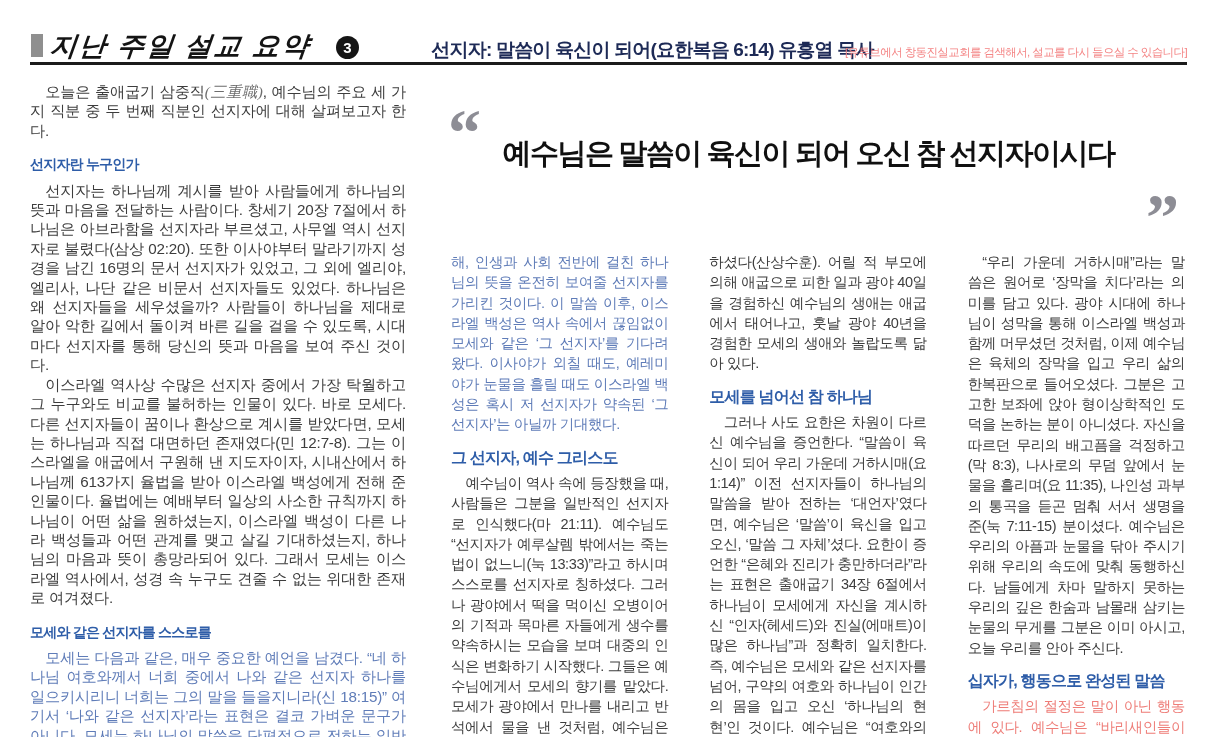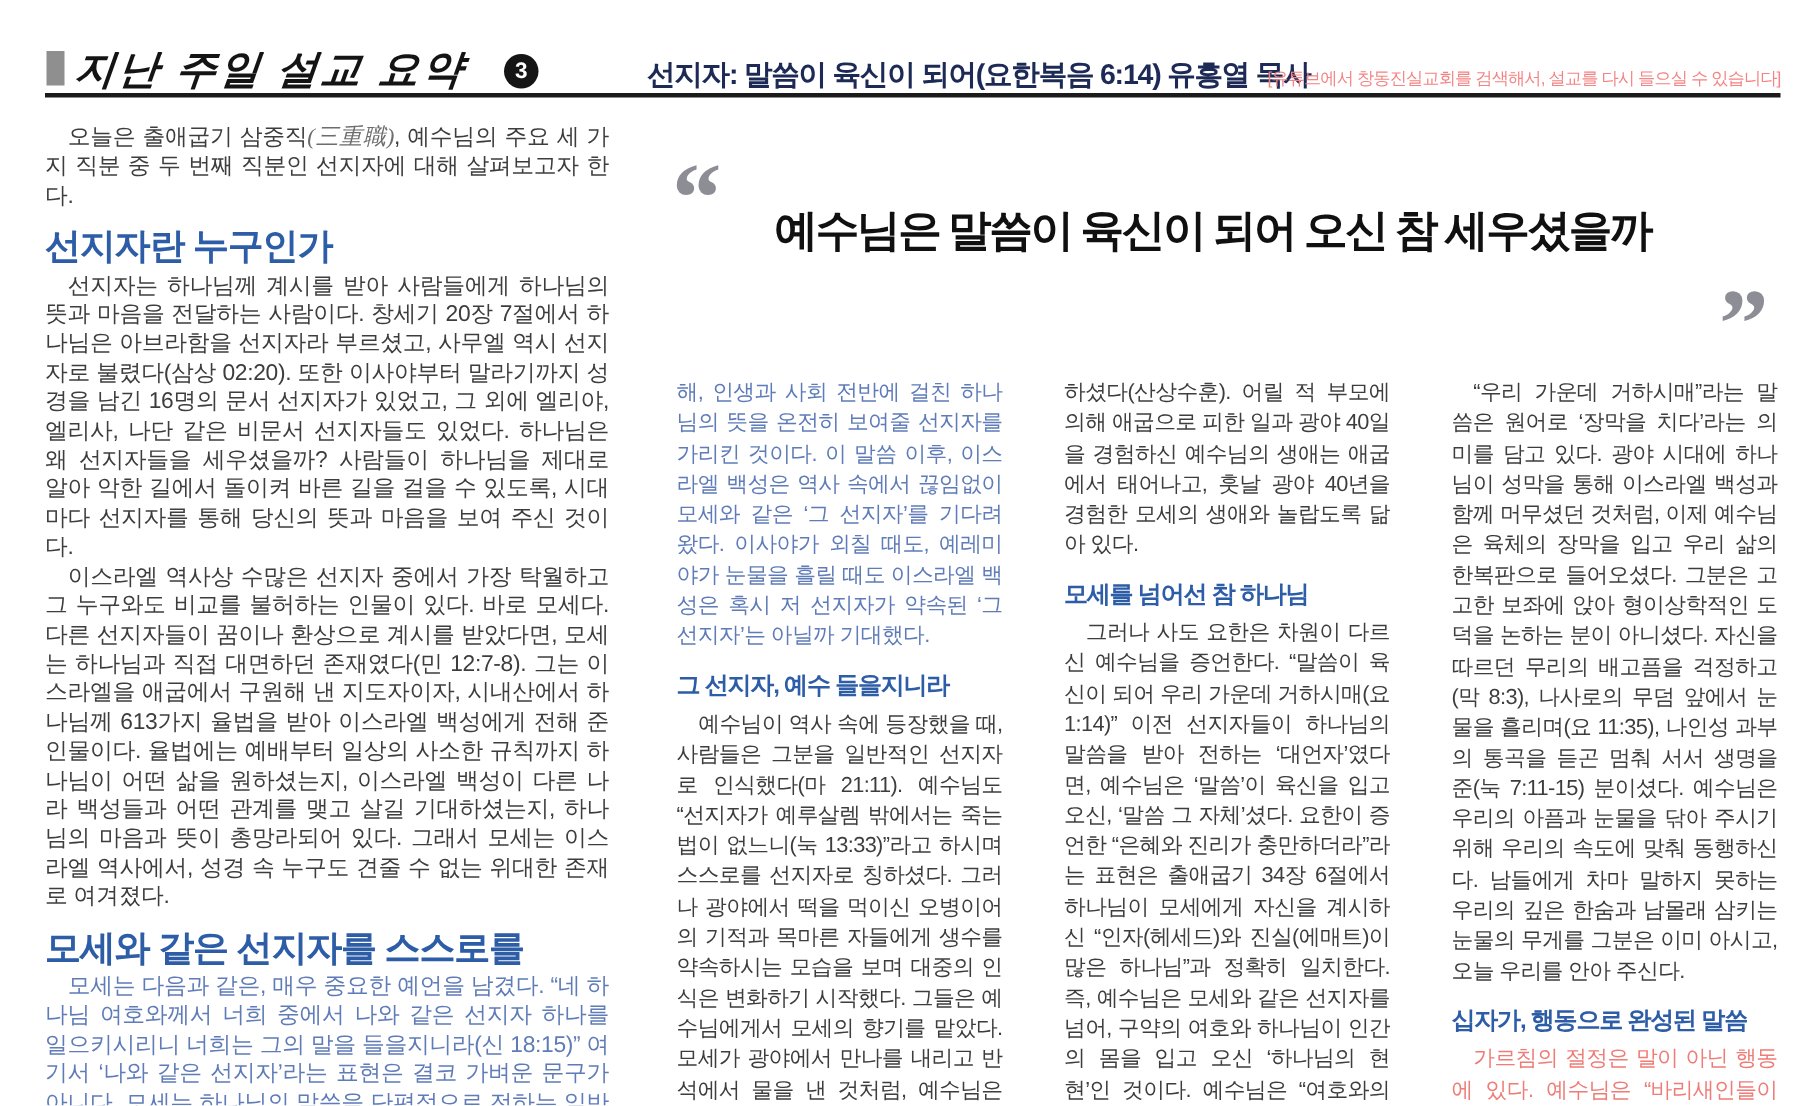--- a/index.html
+++ b/index.html
@@ -31,21 +31,21 @@
   .content{position:absolute;left:30px;right:24px;top:82px;bottom:0;display:flex;gap:26px;}
   .col-main{width:376px;flex:none;font-size:15.2px;line-height:19.4px;
     text-align:justify;word-break:break-all;letter-spacing:-0.2px;}
   .right-region{flex:1;display:flex;flex-direction:column;min-width:0;}
   .cols3{display:flex;gap:22px;flex:1;min-height:0;}
   .col{flex:1;min-width:0;font-size:14.5px;line-height:20.3px;
     text-align:justify;word-break:break-all;letter-spacing:-0.4px;margin-left:19px;}
   p{margin:0;}
   .indent{text-indent:1em;}
   .sec-h{color:#2e5da8;font-weight:bold;letter-spacing:-0.8px;margin:15px 0 6px 0;}
-  .col-main .sec-h{font-size:24px;}
+  .col-main .sec-h{font-size:14px;}
   .col .sec-h{font-size:16px;margin:13px 0 5px 0;}
   .blue-text{color:#5f7cb8;}
   .red-text{color:#ee7d78;}
   .hanja{font-family:"Liberation Serif","DejaVu Serif",serif;color:#6d6d6d;font-style:italic;}
   
   .quote-block{position:relative;height:170px;flex:none;}
   .quote-open,.quote-close{
     position:absolute;font-family:"Liberation Serif","DejaVu Serif",serif;
     font-size:66px;line-height:1;color:#8d8d95;font-weight:bold;
   }
@@ -77,29 +77,29 @@
       <p class="indent">선지자는 하나님께 계시를 받아 사람들에게 하나님의 뜻과 마음을 전달하는 사람이다. 창세기 20장 7절에서 하나님은 아브라함을 선지자라 부르셨고, 사무엘 역시 선지자로 불렸다(삼상 02:20). 또한 이사야부터 말라기까지 성경을 남긴 16명의 문서 선지자가 있었고, 그 외에 엘리야, 엘리사, 나단 같은 비문서 선지자들도 있었다. 하나님은 왜 선지자들을 세우셨을까? 사람들이 하나님을 제대로 알아 악한 길에서 돌이켜 바른 길을 걸을 수 있도록, 시대마다 선지자를 통해 당신의 뜻과 마음을 보여 주신 것이다.</p>
       <p class="indent">이스라엘 역사상 수많은 선지자 중에서 가장 탁월하고 그 누구와도 비교를 불허하는 인물이 있다. 바로 모세다. 다른 선지자들이 꿈이나 환상으로 계시를 받았다면, 모세는 하나님과 직접 대면하던 존재였다(민 12:7-8). 그는 이스라엘을 애굽에서 구원해 낸 지도자이자, 시내산에서 하나님께 613가지 율법을 받아 이스라엘 백성에게 전해 준 인물이다. 율법에는 예배부터 일상의 사소한 규칙까지 하나님이 어떤 삶을 원하셨는지, 이스라엘 백성이 다른 나라 백성들과 어떤 관계를 맺고 살길 기대하셨는지, 하나님의 마음과 뜻이 총망라되어 있다. 그래서 모세는 이스라엘 역사에서, 성경 속 누구도 견줄 수 없는 위대한 존재로 여겨졌다.</p>
       <div class="sec-h">모세와 같은 선지자를 스스로를</div>
       <p class="indent blue-text">모세는 다음과 같은, 매우 중요한 예언을 남겼다. “네 하나님 여호와께서 너희 중에서 나와 같은 선지자 하나를 일으키시리니 너희는 그의 말을 들을지니라(신 18:15)” 여기서 ‘나와 같은 선지자’라는 표현은 결코 가벼운 문구가 아니다. 모세는 하나님의 말씀을 단편적으로 전하는 일반적인 선지자가 아니었다. 마찬가지로 그가 예언한 선지자 역시 하나님과 직접 대면</p>
     </div>
 
     <div class="right-region">
 
       <div class="quote-block">
         <span class="quote-open">“</span>
-        <div class="quote-text">예수님은 말씀이 육신이 되어 오신 참 세우셨을까</div>
+        <div class="quote-text">예수님은 말씀이 육신이 되어 오신 참 선지자이시다</div>
         <span class="quote-close">”</span>
       </div>
 
       <div class="cols3">
 
         <div class="col">
           <p class="blue-text">해, 인생과 사회 전반에 걸친 하나님의 뜻을 온전히 보여줄 선지자를 가리킨 것이다. 이 말씀 이후, 이스라엘 백성은 역사 속에서 끊임없이 모세와 같은 ‘그 선지자’를 기다려 왔다. 이사야가 외칠 때도, 예레미야가 눈물을 흘릴 때도 이스라엘 백성은 혹시 저 선지자가 약속된 ‘그 선지자’는 아닐까 기대했다.</p>
-          <div class="sec-h">그 선지자, 예수 들을지니라</div>
+          <div class="sec-h">그 선지자, 예수 그리스도</div>
           <p class="indent">예수님이 역사 속에 등장했을 때, 사람들은 그분을 일반적인 선지자로 인식했다(마 21:11). 예수님도 “선지자가 예루살렘 밖에서는 죽는 법이 없느니(눅 13:33)”라고 하시며 스스로를 선지자로 칭하셨다. 그러나 광야에서 떡을 먹이신 오병이어의 기적과 목마른 자들에게 생수를 약속하시는 모습을 보며 대중의 인식은 변화하기 시작했다. 그들은 예수님에게서 모세의 향기를 맡았다. 모세가 광야에서 만나를 내리고 반석에서 물을 낸 것처럼, 예수님은 생명의 떡과 생수의 강을 약속하셨다. 사람들은 드디어 “이는 참으로 세상에 오실 ‘그 선지자’(요 6:14; 7:40)”라고 고백했다. 모세가 시내산에서 율법을 선포했듯 실제 예수님은 산 위에서 율법을 재해석하여 참된 의미를 선포</p>
         </div>
 
         <div class="col">
           <p>하셨다(산상수훈). 어릴 적 부모에 의해 애굽으로 피한 일과 광야 40일을 경험하신 예수님의 생애는 애굽에서 태어나고, 훗날 광야 40년을 경험한 모세의 생애와 놀랍도록 닮아 있다.</p>
           <div class="sec-h">모세를 넘어선 참 하나님</div>
           <p class="indent">그러나 사도 요한은 차원이 다르신 예수님을 증언한다. “말씀이 육신이 되어 우리 가운데 거하시매(요 1:14)” 이전 선지자들이 하나님의 말씀을 받아 전하는 ‘대언자’였다면, 예수님은 ‘말씀’이 육신을 입고 오신, ‘말씀 그 자체’셨다. 요한이 증언한 “은혜와 진리가 충만하더라”라는 표현은 출애굽기 34장 6절에서 하나님이 모세에게 자신을 계시하신 “인자(헤세드)와 진실(에매트)이 많은 하나님”과 정확히 일치한다. 즉, 예수님은 모세와 같은 선지자를 넘어, 구약의 여호와 하나님이 인간의 몸을 입고 오신 ‘하나님의 현현’인 것이다. 예수님은 “여호와의 말씀이 임하여 이르시되”라는 말이 필요 없이, 직접 “내가 너희에게 이르노니”라고 말씀하실 수 있는 권위, 곧 하나님 본체의 권위를 지니셨다.</p>
 
         </div>
 

